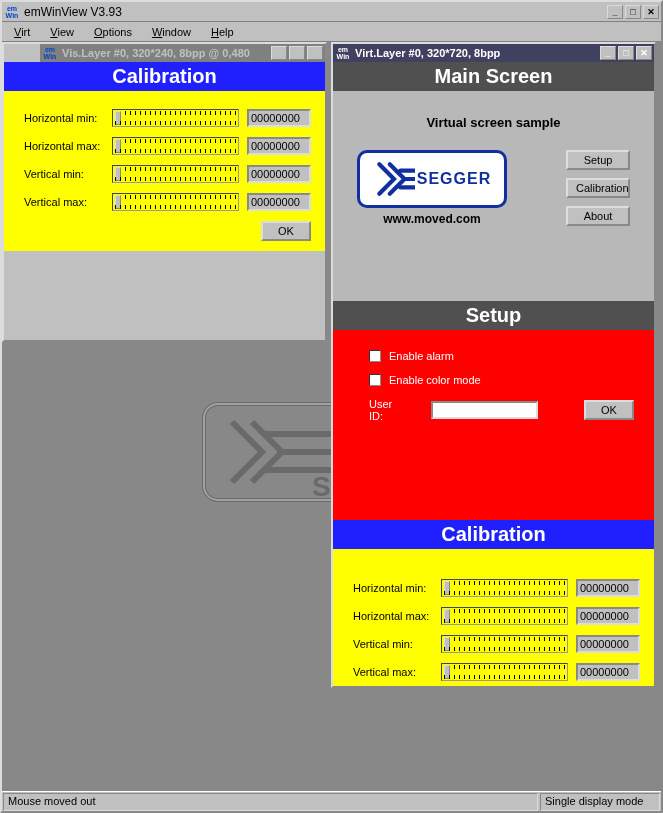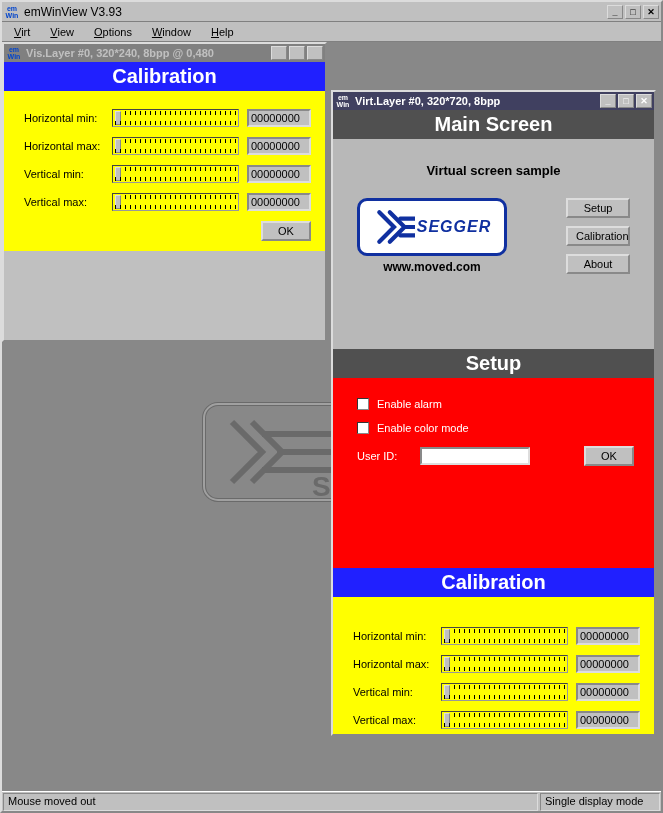--- a/index.html
+++ b/index.html
@@ -94,42 +94,42 @@
   }
   .child-title {
     height: 18px;
     display: flex;
     align-items: center;
     padding: 0 2px;
     color: #fff;
     font-size: 11px;
     font-weight: bold;
   }
-  .child-title.inactive { background: #808080; color: #c0c0c0; }
+  .child-title.inactive { background: #808080; color: #c0c0c0; margin-left: 36px; }
   .child-title.active { background: #404060; }
   .child-body {
     flex: 1;
     background: #c0c0c0;
     overflow: hidden;
     position: relative;
   }
   
   .panel-header {
     color: #fff;
     font-family: Arial;
     font-size: 20px;
     font-weight: bold;
     text-align: center;
     padding: 3px 0;
   }
   .header-blue { background: #2020ff; }
   .header-gray { background: #505050; }
   .panel-yellow { background: #ffff00; padding: 18px 14px 10px 20px; }
   .panel-gray { background: #b8b8b8; padding: 10px 14px; }
-  .panel-red { background: #ff0000; padding: 20px 20px 10px 24px; color: #fff; }
+  .panel-red { background: #ff0000; padding: 20px 20px 10px 36px; color: #fff; }
   
   .calib-row {
     display: flex;
     align-items: center;
     margin-bottom: 10px;
     gap: 8px;
   }
   .calib-label { width: 80px; font-size: 11px; color: #000; }
   .ruler {
     height: 18px;
@@ -184,21 +184,20 @@
   .logo-box {
     border: 3px solid #1030a0;
     border-radius: 10px;
     background: #fff;
     width: 150px;
     height: 58px;
     display: flex;
     align-items: center;
     justify-content: center;
     position: relative;
-    font-style: italic;
   }
   .logo-svg { width: 42px; height: 42px; }
   .logo-text { font-family: Arial; font-weight: bold; font-size: 16px; color: #1030a0; letter-spacing: 1px; margin-left: 2px; }
   .logo-url { text-align: center; font-weight: bold; font-size: 12px; margin-top: 4px; color: #000; }
   .side-buttons { display: flex; flex-direction: column; gap: 8px; }
   .side-buttons .btn { width: 64px; }
   
   .check-row { display: flex; align-items: center; gap: 8px; margin-bottom: 12px; font-size: 11px; }
   .checkbox {
     width: 12px; height: 12px;
@@ -302,21 +301,21 @@
             <div class="ruler">
                 <div class="ruler-thumb" style="left:2px"></div>
               </div>
             <div class="calib-value">00000000</div>
           </div>
           <div class="ok-row"><button class="btn">OK</button></div>
         </div>
       </div>
     </div>
 
-    <div class="child-window" style="left:329px;top:0;width:325px;height:646px;margin-top:48px;">
+    <div class="child-window" style="left:329px;top:0;width:325px;height:646px;">
       <div class="child-title active">
         <div class="app-icon" style="color:#fff">
           <span>em</span>
             <span>Win</span>
         </div>
         <span style="flex:1">Virt.Layer #0, 320*720, 8bpp</span>
         <div class="win-btns">
           <div class="win-btn">_</div>
           <div class="win-btn">□</div>
           <div class="win-btn">✕</div>

